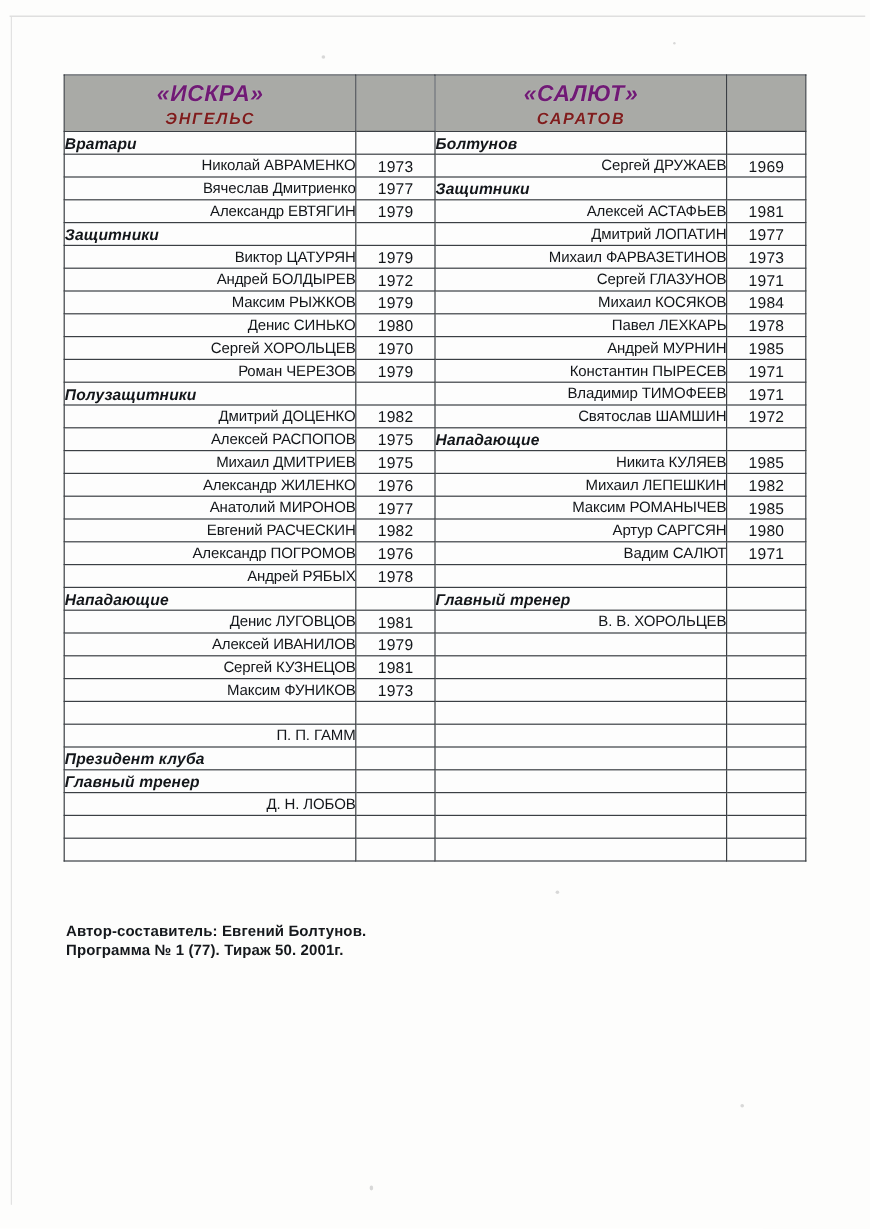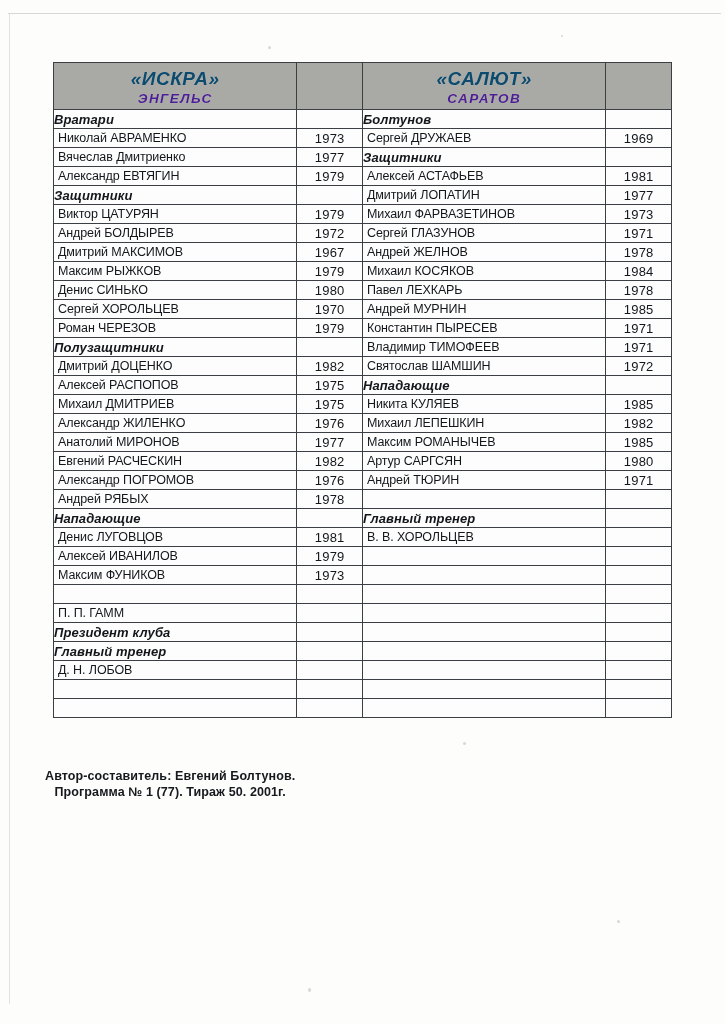--- a/index.html
+++ b/index.html
@@ -60,20 +60,21 @@
 
   .year {
     text-align: center;
     padding: 0 !important;
     font-size: 13px;
     letter-spacing: .2px;
   }
   .name {
     font-size: 12.5px;
     letter-spacing: -0.1px;
+    text-align: right;
   }
   .section {
     font-style: italic;
     font-weight: bold;
     font-size: 13px;
     padding: 0 !important;
     letter-spacing: .1px;
   }
   .blank { }
 
@@ -118,46 +119,45 @@
         rgba(255,255,255,.12) 3px);
     height: 46px !important;
     padding: 0 !important;
   }
   .team-name {
     display: block;
     font-style: italic;
     font-weight: bold;
     font-size: 19px;
     letter-spacing: .5px;
-    color: #0c4a6e;
+    color: #701a75;
     margin-top: 4px;
     text-shadow: 0 0 1px rgba(255,255,255,.35);
   }
   .team-city {
     display: block;
     font-style: italic;
     font-weight: bold;
     font-size: 13.5px;
     letter-spacing: 1.4px;
-    color: #4c1d95;
+    color: #7f1d1d;
     margin-top: 3px;
     text-shadow: 0 0 1px rgba(255,255,255,.35);
   }
 
   
   #credit {
     position: absolute;
-    left: 45px;
+    left: 55px;
     top: 768px;
     font-size: 12.5px;
     font-weight: bold;
     color: #15181c;
     line-height: 16px;
     letter-spacing: .1px;
-    text-align: center;
   }
   #credit div { white-space: nowrap; }
 
   
   .speck {
     position: absolute;
     background: #b9b9b9;
     border-radius: 50%;
     opacity: .55;
   }
@@ -233,26 +233,20 @@
           <td class="name">Михаил ФАРВАЗЕТИНОВ</td>
           <td class="year">1973</td>
         </tr>
         <tr>
           <td class="name">Андрей БОЛДЫРЕВ</td>
           <td class="year">1972</td>
           <td class="name">Сергей ГЛАЗУНОВ</td>
           <td class="year">1971</td>
         </tr>
         <tr>
-          <td class="name">Дмитрий МАКСИМОВ</td>
-          <td class="year">1967</td>
-          <td class="name">Андрей ЖЕЛНОВ</td>
-          <td class="year">1978</td>
-        </tr>
-        <tr>
           <td class="name">Максим РЫЖКОВ</td>
           <td class="year">1979</td>
           <td class="name">Михаил КОСЯКОВ</td>
           <td class="year">1984</td>
         </tr>
         <tr>
           <td class="name">Денис СИНЬКО</td>
           <td class="year">1980</td>
           <td class="name">Павел ЛЕХКАРЬ</td>
           <td class="year">1978</td>
@@ -307,21 +301,21 @@
         </tr>
         <tr>
           <td class="name">Евгений РАСЧЕСКИН</td>
           <td class="year">1982</td>
           <td class="name">Артур САРГСЯН</td>
           <td class="year">1980</td>
         </tr>
         <tr>
           <td class="name">Александр ПОГРОМОВ</td>
           <td class="year">1976</td>
-          <td class="name">Андрей ТЮРИН</td>
+          <td class="name">Вадим САЛЮТ</td>
           <td class="year">1971</td>
         </tr>
         <tr>
           <td class="name">Андрей РЯБЫХ</td>
           <td class="year">1978</td>
           <td class="blank"></td>
           <td class="year"></td>
         </tr>
         <tr>
           <td class="section">Нападающие</td>
@@ -331,20 +325,26 @@
         </tr>
         <tr>
           <td class="name">Денис ЛУГОВЦОВ</td>
           <td class="year">1981</td>
           <td class="name">В. В. ХОРОЛЬЦЕВ</td>
           <td class="year"></td>
         </tr>
         <tr>
           <td class="name">Алексей ИВАНИЛОВ</td>
           <td class="year">1979</td>
+          <td class="blank"></td>
+          <td class="year"></td>
+        </tr>
+        <tr>
+          <td class="name">Сергей КУЗНЕЦОВ</td>
+          <td class="year">1981</td>
           <td class="blank"></td>
           <td class="year"></td>
         </tr>
         <tr>
           <td class="name">Максим ФУНИКОВ</td>
           <td class="year">1973</td>
           <td class="blank"></td>
           <td class="year"></td>
         </tr>
         <tr>

